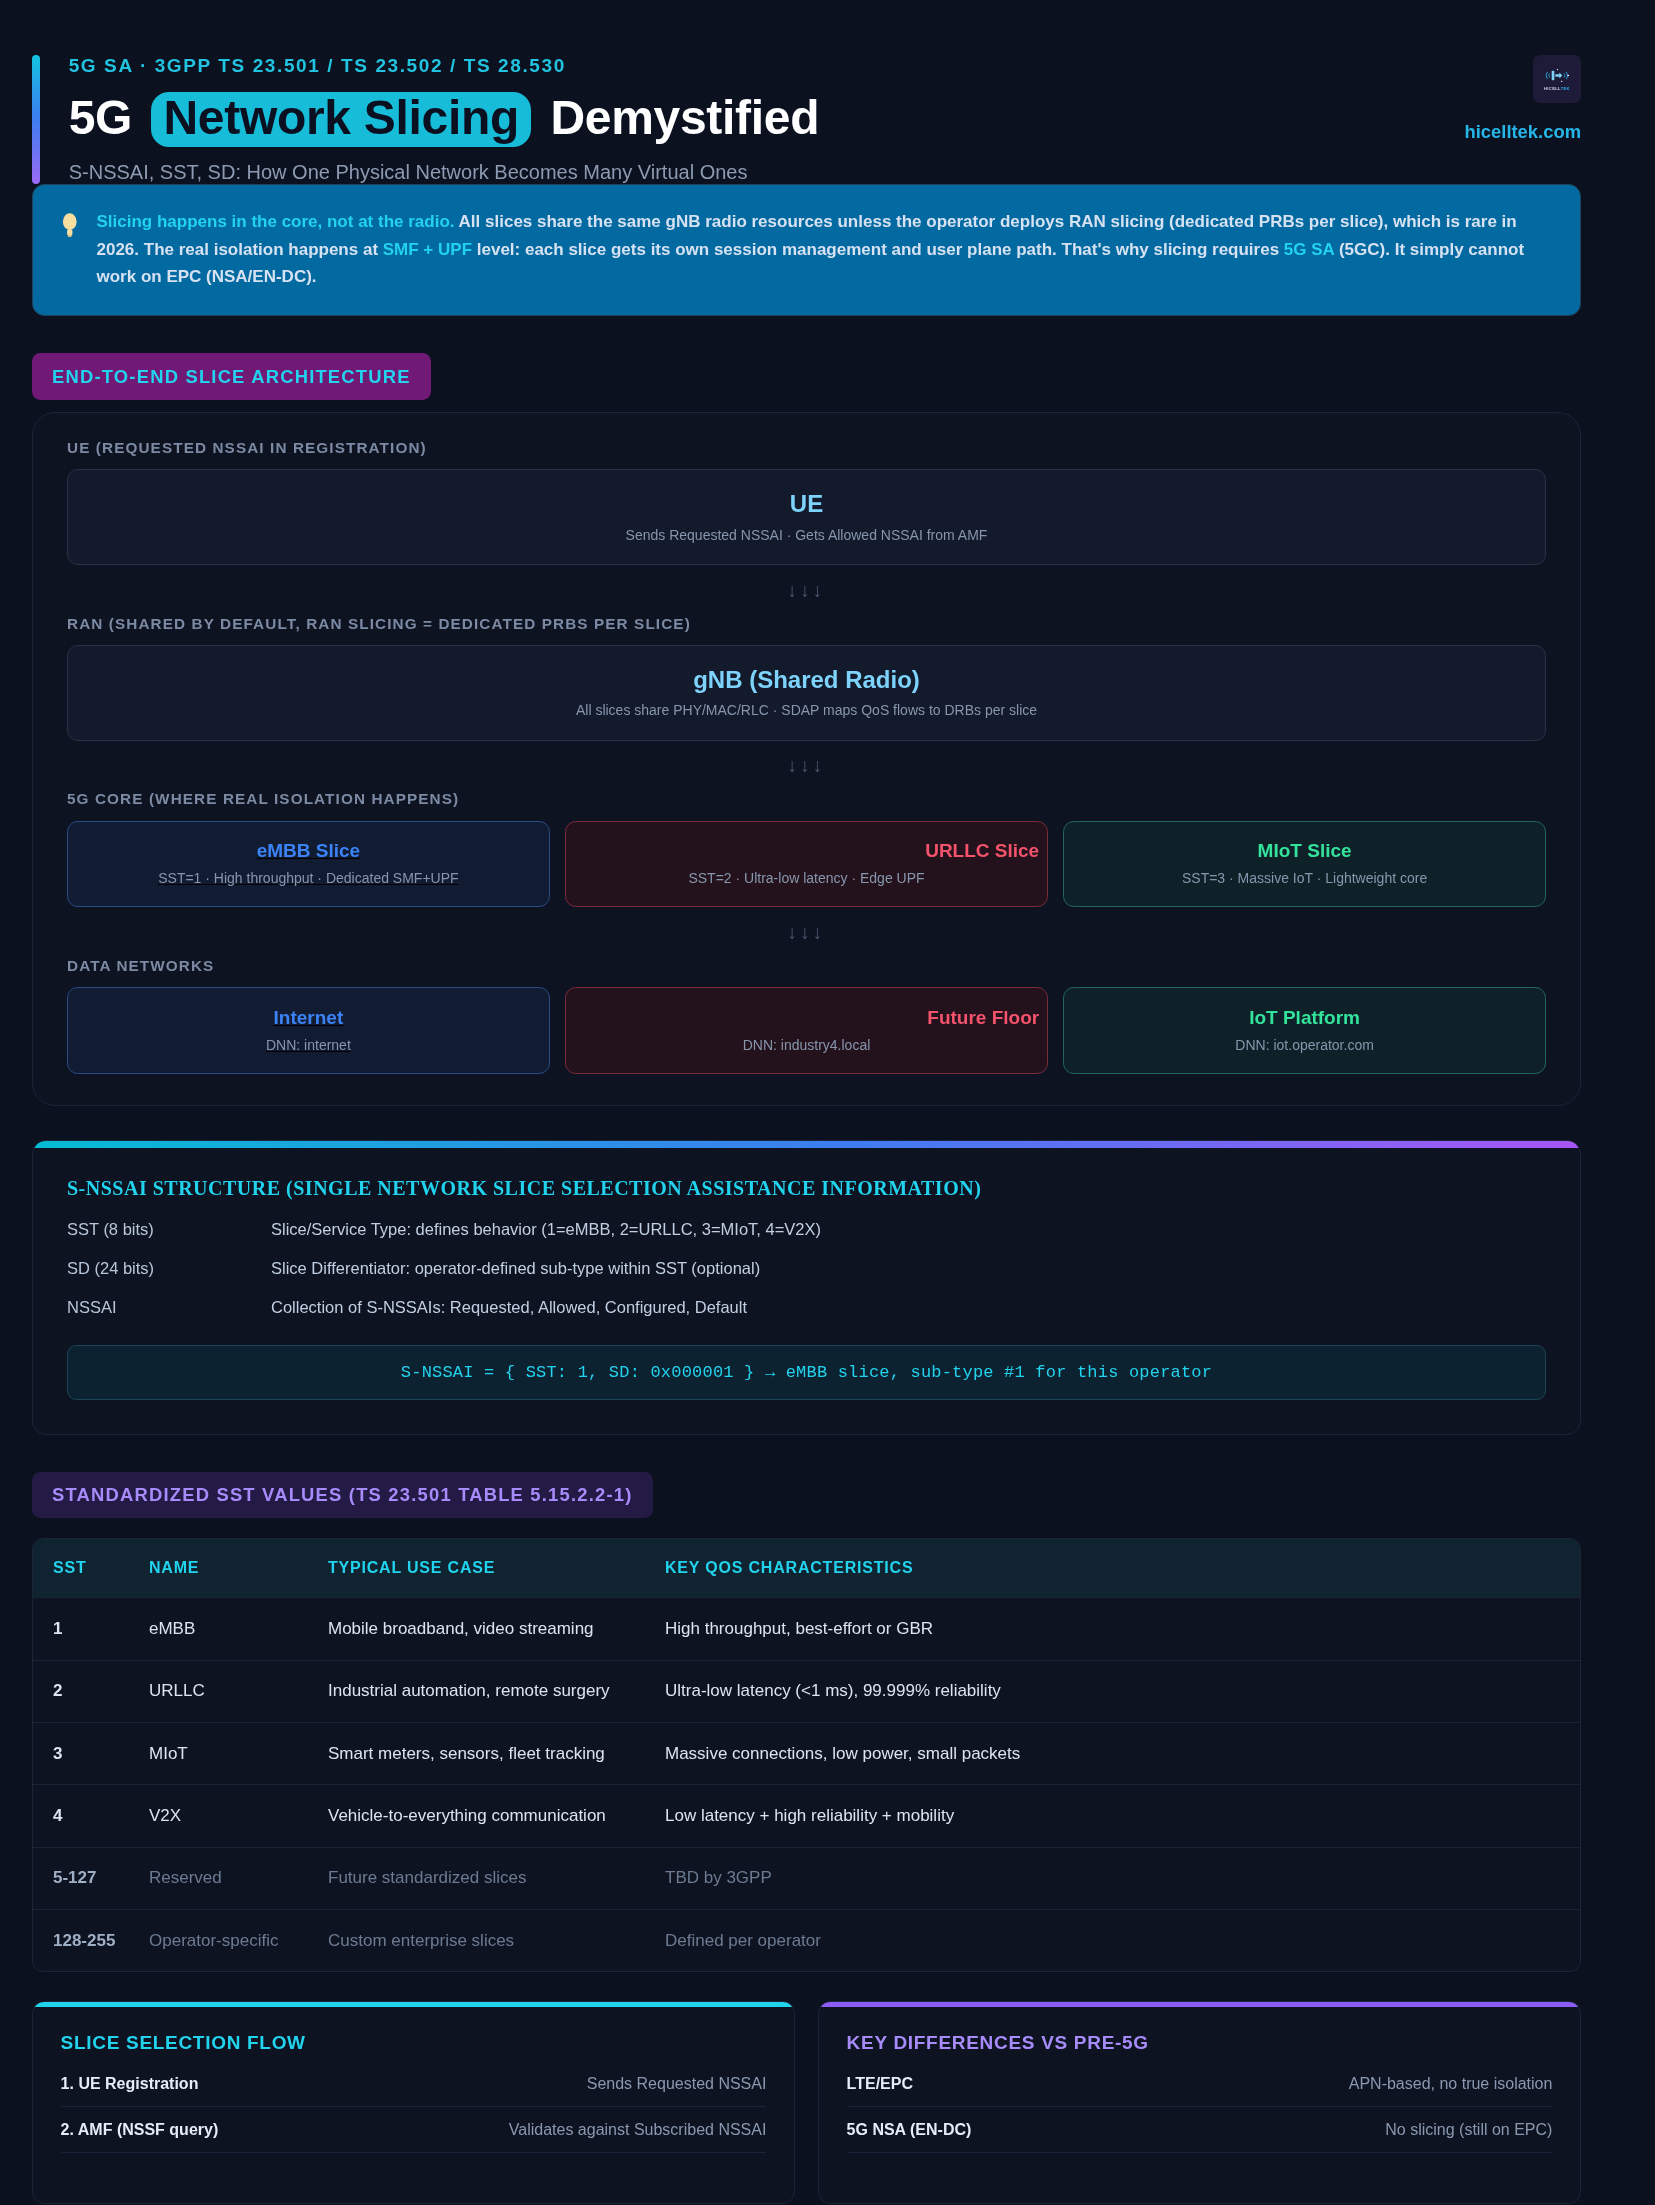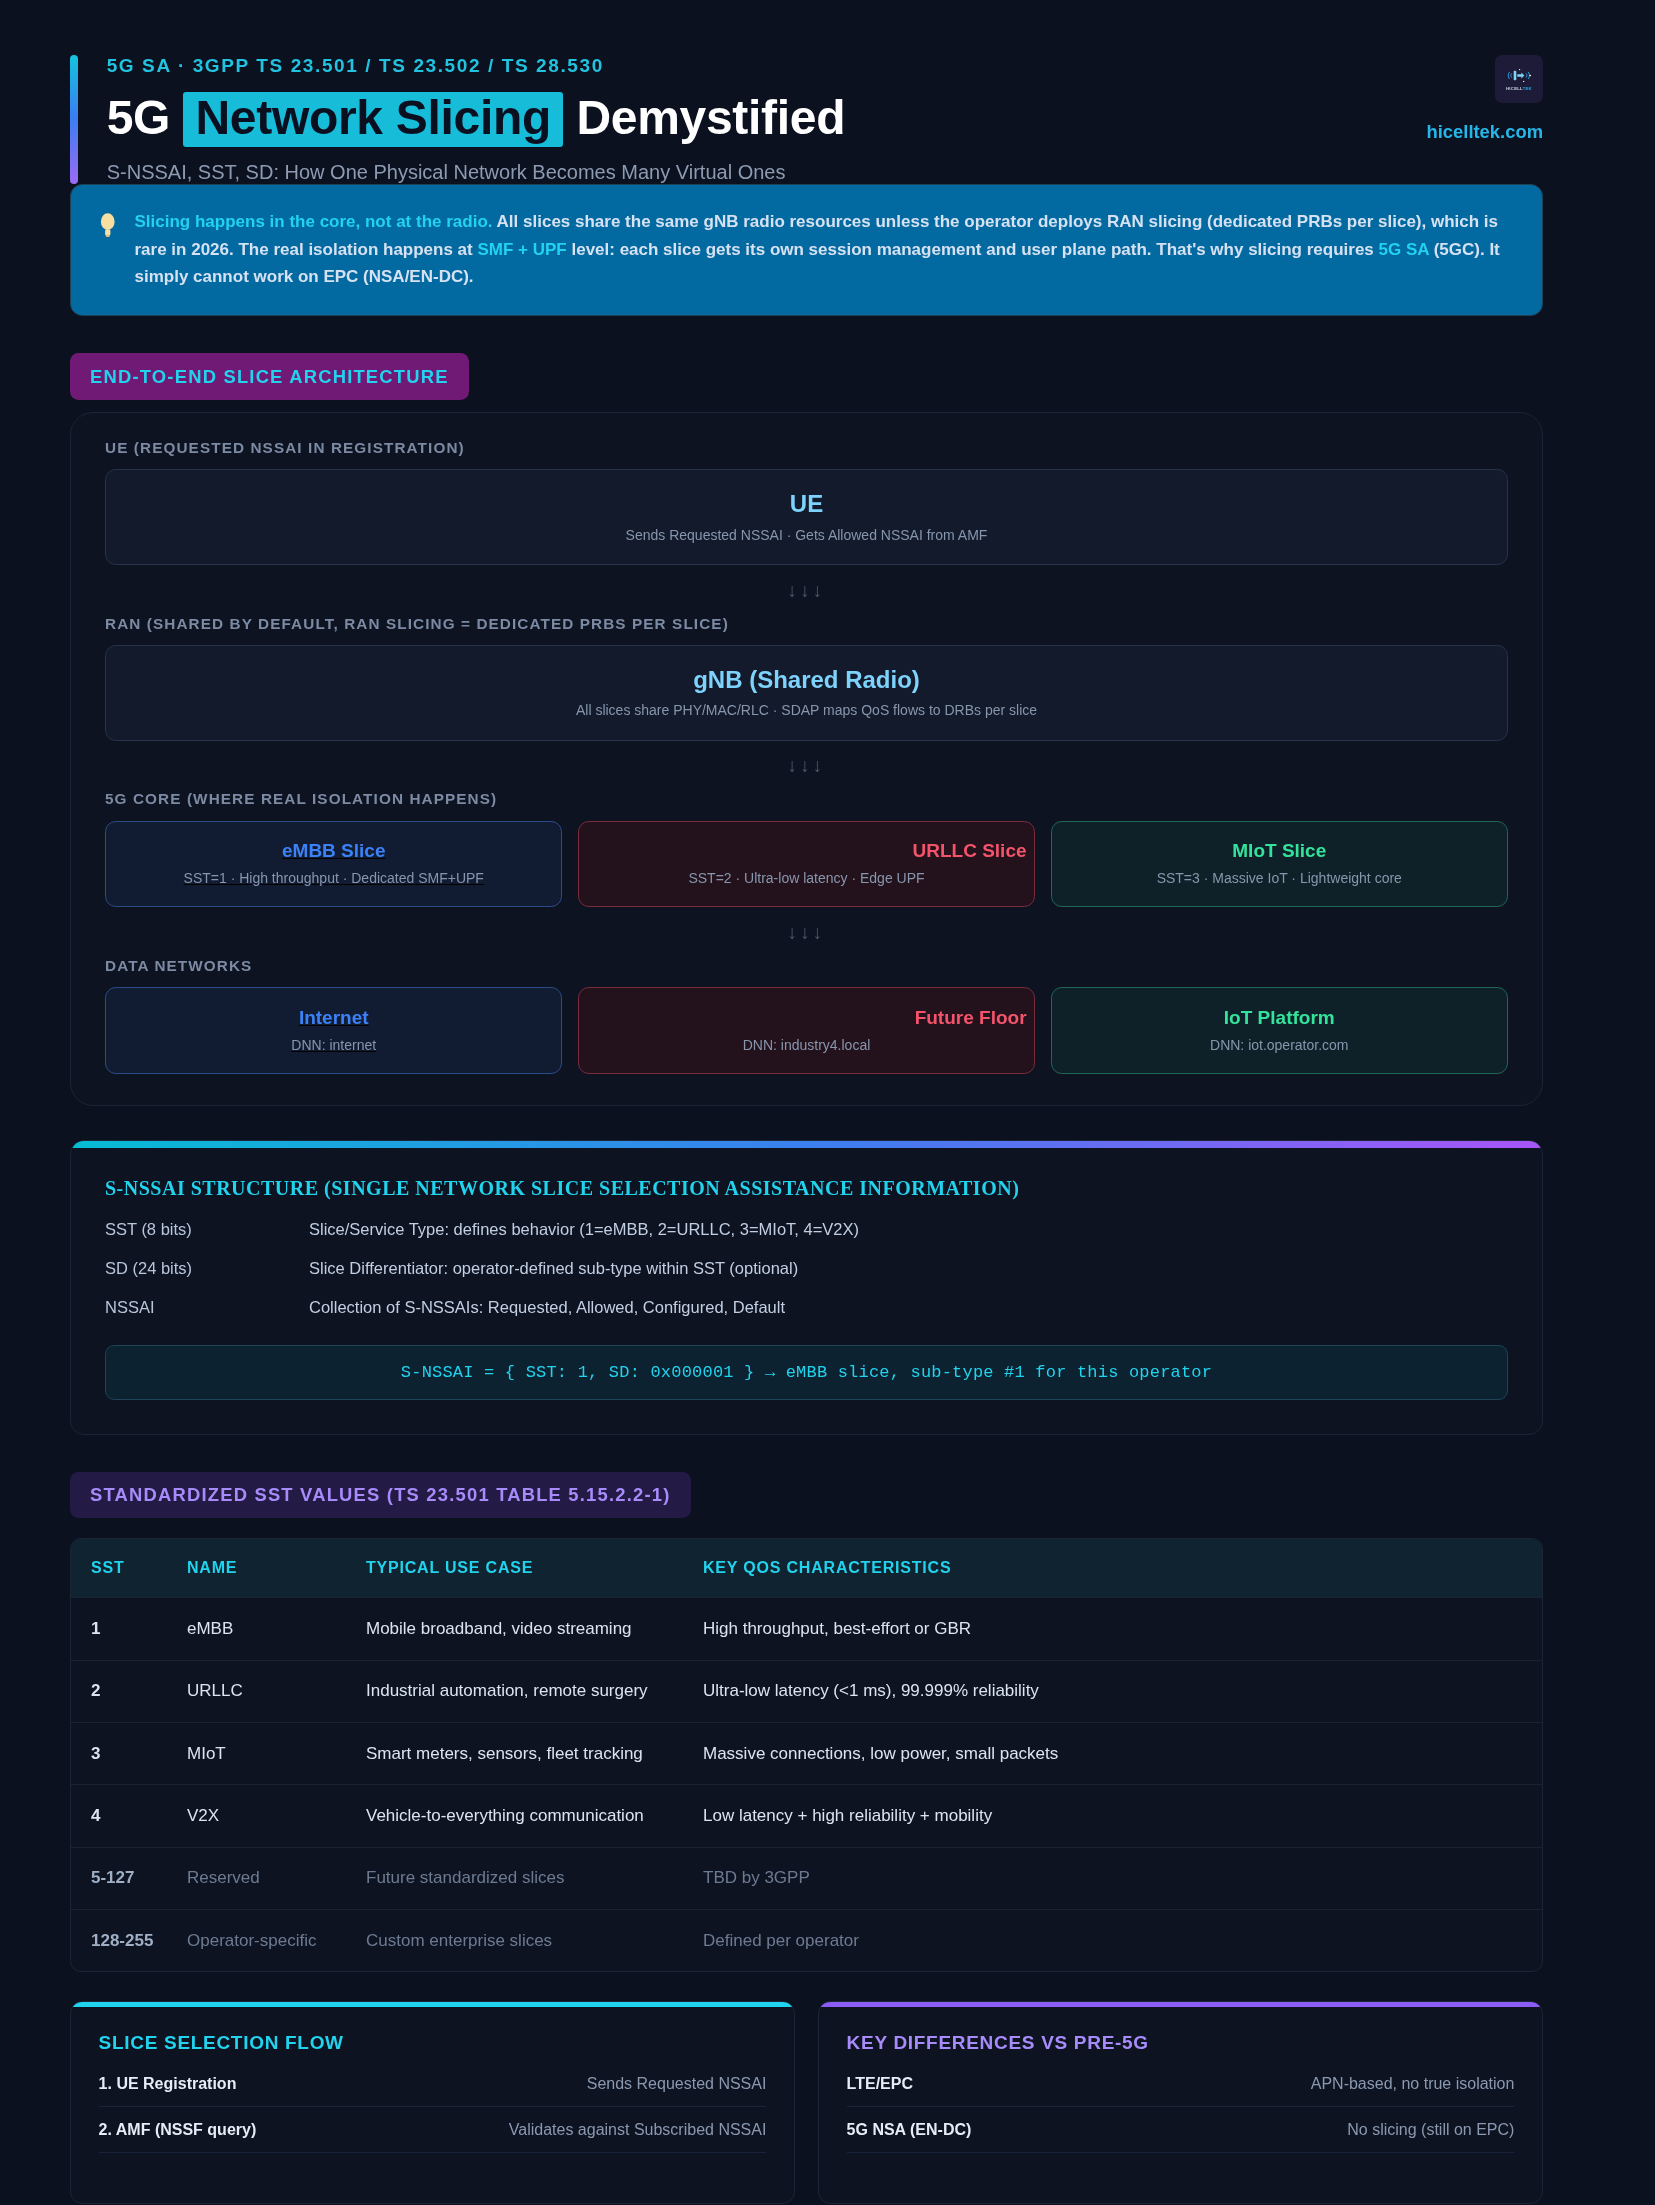--- a/index.html
+++ b/index.html
@@ -4,36 +4,36 @@
 <style>
   * { box-sizing: border-box; margin: 0; padding: 0; }
   html, body {
     width: 1655px; height: 2205px;
     background: #0b111f;
     font-family: "Liberation Sans", sans-serif;
     -webkit-font-smoothing: antialiased;
   }
   body { overflow: hidden; }
 
-  .page { width: 1613px; height: 2205px; padding: 0 70px; position: relative; }
+  .page { width: 1613px; height: 2205px; padding: 0 32px; position: relative; }
 
   
   .header { display: flex; align-items: flex-start; justify-content: space-between; padding-top: 55px; }
   .header-left { display: flex; align-items: stretch; }
   .accent-bar {
     width: 7.7px; border-radius: 4.6px; margin-right: 29px; align-self: stretch;
     background: linear-gradient(180deg, #14c4e0 0%, #3a7ef0 48%, #9b6bf5 100%);
   }
   .eyebrow {
     color: #22c3e0; font-size: 19px; font-weight: bold; letter-spacing: 1.6px; margin-bottom: 13.8px;
   }
   .title { font-size: 48px; font-weight: bold; color: #ffffff; line-height: 1.12; letter-spacing: -0.3px; white-space: nowrap; }
   .title .hl {
-    background: #17bcd8; color: #0a1020; border-radius: 3px;
-    padding: 1.5px 12.3px 4.6px 12.3px; display: inline-block; line-height: 1.02; margin: 0 0;
+    background: #17bcd8; color: #0a1020; border-radius: 18px;
+    padding: 1.5px 12.3px 4.6px 12.3px; display: inline-block; line-height: 1.02; margin: 0 6px;
   }
   .subtitle { color: #8d9bb2; font-size: 20px; margin-top: 13.8px; }
 
   .header-right { display: flex; flex-direction: column; align-items: flex-end; }
   .logo-box {
     width: 48px; height: 48px; border-radius: 6.9px;
     background: #1d1b38; display: flex; flex-direction: column;
     align-items: center; justify-content: center; gap: 1.5px;
   }
   .logo-mark { width: 26px; height: 17px; display: block; }

